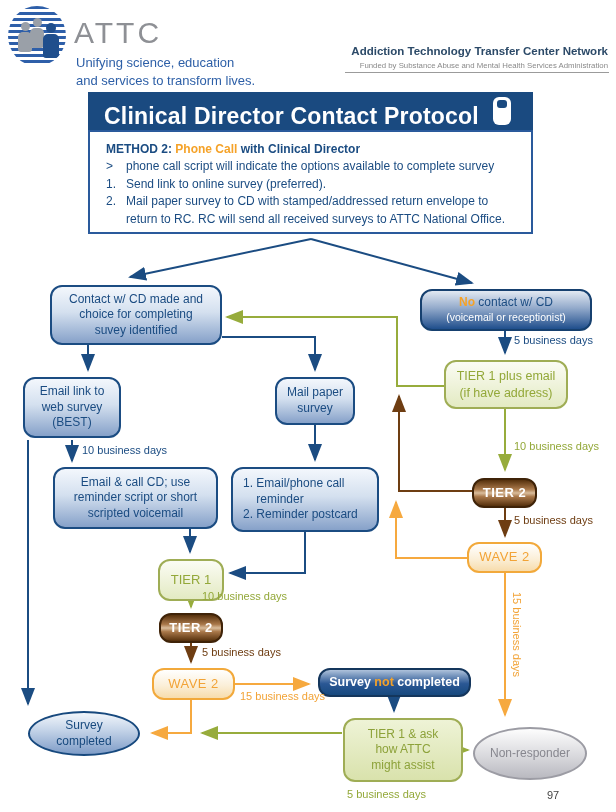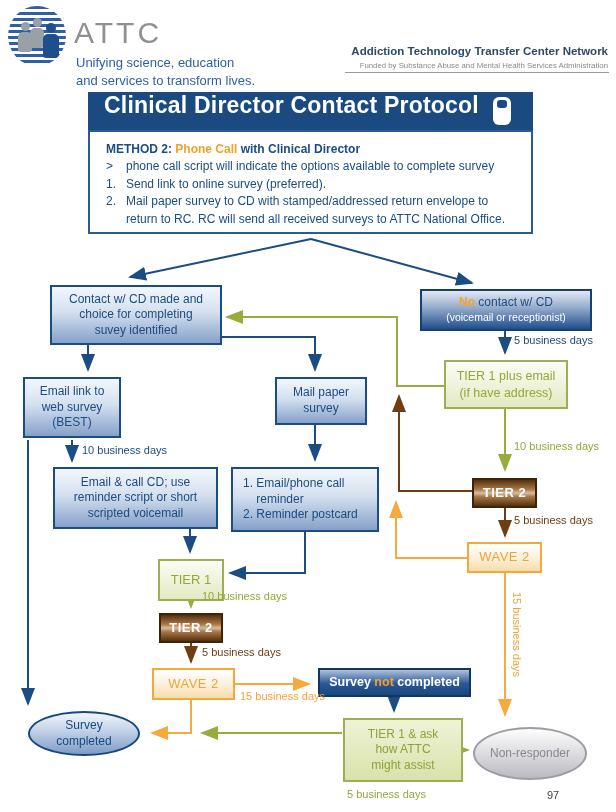--- a/index.html
+++ b/index.html
@@ -13,36 +13,36 @@
   .head{border-radius:50%;position:absolute;}
   .bodyshape{border-radius:5px 5px 3px 3px;position:absolute;}
   #attc-word{position:absolute;left:74px;top:16px;font-size:30px;letter-spacing:3px;color:#8e9095;}
   #tagline{position:absolute;left:76px;top:54px;font-size:13px;line-height:1.35;color:#2d5fa7;white-space:pre-line;}
   #network-name{position:absolute;right:8px;top:45px;font-size:11.5px;font-weight:600;color:#2c4a68;text-align:right;}
   #funded-by{position:absolute;right:8px;top:61px;font-size:7.8px;color:#8a8a8a;text-align:right;}
   #header-divider{position:absolute;left:345px;top:72px;width:264px;height:1px;background:#9b9b9b;}
 
   
   #title-bar{position:absolute;left:88px;top:92px;width:445px;height:38px;background:#1a4a80;
-    display:flex;align-items:flex-start;}
+    display:flex;align-items:flex-end;}
   #title-text{color:#fff;font-weight:bold;font-size:23px;padding-left:16px;letter-spacing:.2px;}
   #phone-icon{position:absolute;right:22px;top:5px;width:18px;height:28px;background:#fff;border-radius:6px;}
   #phone-screen{position:absolute;left:4px;top:3px;width:10px;height:8px;background:#1a4a80;border-radius:3px;}
   #method-box{position:absolute;left:88px;top:130px;width:445px;height:104px;border:2px solid #2a5a9c;
     box-sizing:border-box;background:#fff;padding:9px 12px 0 16px;color:#1b4c82;font-size:12px;line-height:1.45;}
   #method-heading{font-weight:bold;}
   .hl-orange{color:#f5a228;}
   .m-item{display:flex;}
   .m-marker{width:20px;flex:none;}
   .m-text{flex:1;}
 
   
   #connectors{position:absolute;left:0;top:0;width:616px;height:812px;}
   .node{position:absolute;box-sizing:border-box;display:flex;flex-direction:column;align-items:center;
-    justify-content:center;text-align:center;font-size:12px;line-height:1.3;}
+    justify-content:center;text-align:center;font-size:12px;line-height:1.3;border-radius:12px;}
   .pre{white-space:pre-line;}
   .box-blue-light{background:linear-gradient(180deg,#f3f7fc 0%,#d4e0ef 45%,#86a1c9 100%);
     border:2px solid #1b4c82;color:#1b4c82;}
   .box-blue-dark{background:linear-gradient(180deg,#e2e9f2 0%,#93aacb 45%,#1f4e8c 100%);
     border:2px solid #16406f;color:#1b4c82;}
   .box-navy{background:linear-gradient(180deg,#aec2db 0%,#2a5794 55%,#17497e 100%);
     border:2px solid #14365c;color:#fff;font-weight:600;}
   .box-green{background:linear-gradient(180deg,#fbfcf4 0%,#e3eac2 100%);
     border:2px solid #9fad55;color:#93a839;}
   .box-green-deep{background:linear-gradient(180deg,#eef3d6 0%,#d9e2ac 100%);
@@ -54,21 +54,21 @@
   .ellipse-blue{background:linear-gradient(180deg,#f2f6fb 0%,#c6d5e9 40%,#7e9cc7 100%);
     border:2px solid #17497e;border-radius:50%;color:#17497e;}
   .ellipse-gray{background:linear-gradient(180deg,#fdfdfd 0%,#d9d9dd 55%,#b9b9c0 100%);
     border:2px solid #9c9ca4;border-radius:50%;color:#87878f;}
 
   
   #n-contact{left:50px;top:285px;width:172px;height:60px;}
   #n-no-contact{left:420px;top:289px;width:172px;height:42px;font-size:12px;}
   #n-no-contact .sub{color:#fff;font-size:10.5px;margin-top:1px;}
   #n-email-link{left:23px;top:377px;width:98px;height:61px;}
-  #n-mail-paper{left:275px;top:377px;width:92px;height:48px;}
+  #n-mail-paper{left:275px;top:377px;width:80px;height:48px;}
   #n-email-call{left:53px;top:467px;width:165px;height:62px;}
   #n-reminder{left:231px;top:467px;width:148px;height:65px;align-items:flex-start;text-align:left;
     padding-left:10px;white-space:pre-wrap;}
   #n-tier1-left{left:158px;top:559px;width:66px;height:42px;font-size:13px;}
   #n-tier2-left{left:159px;top:613px;width:64px;height:30px;font-size:13px;}
   #n-wave2-left{left:152px;top:668px;width:83px;height:32px;font-size:13px;}
   #n-tier1-plus{left:444px;top:360px;width:124px;height:49px;font-size:12.5px;}
   #n-tier2-right{left:472px;top:478px;width:65px;height:30px;font-size:13px;}
   #n-wave2-right{left:467px;top:542px;width:75px;height:31px;font-size:13px;}
   #n-survey-not{left:318px;top:668px;width:153px;height:29px;font-size:12.5px;flex-direction:row;}

